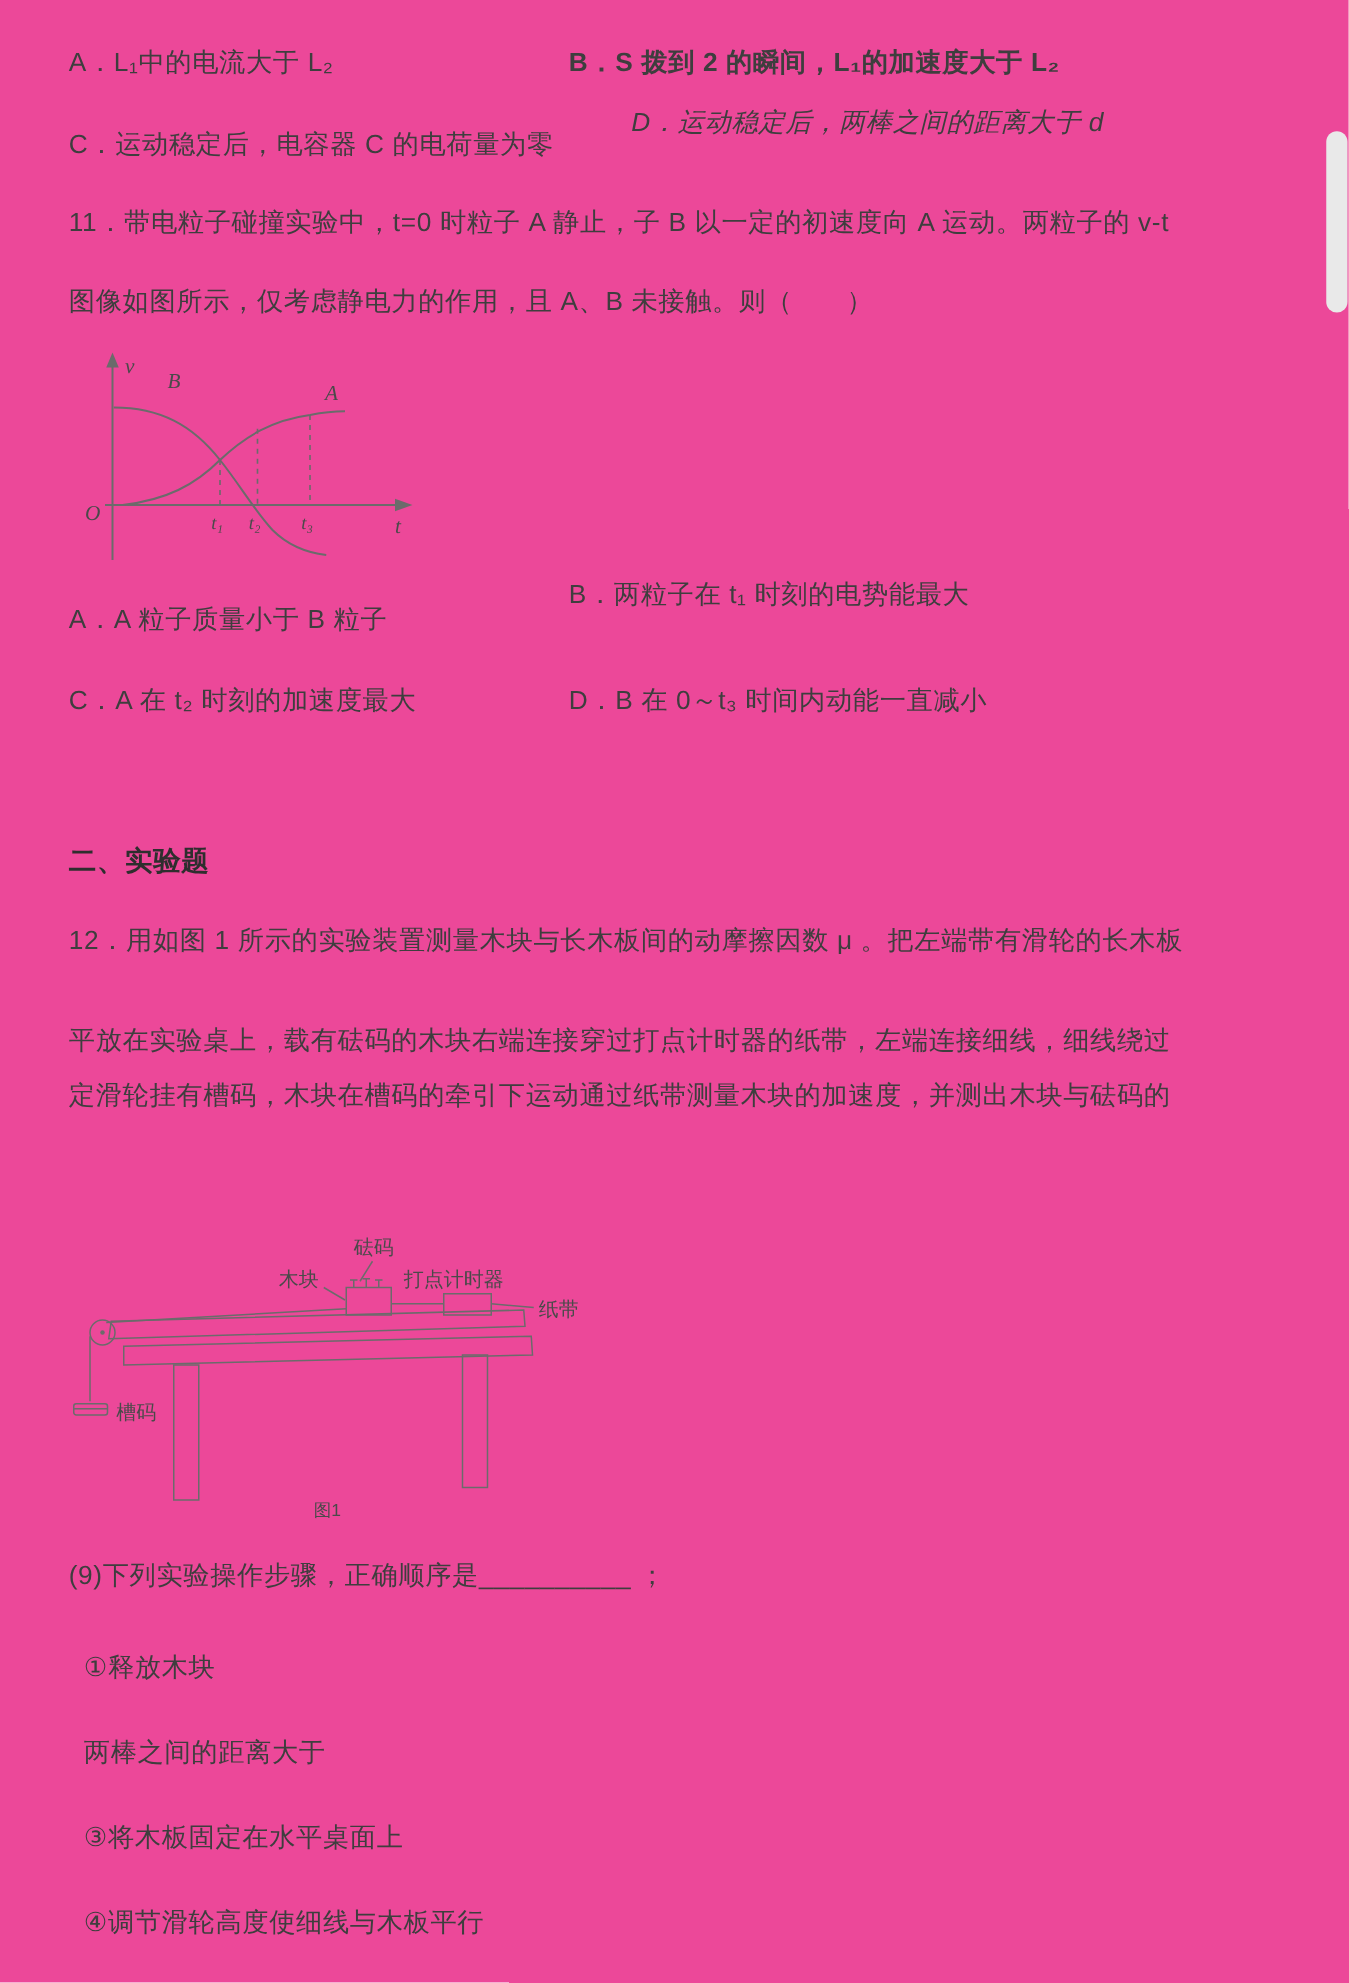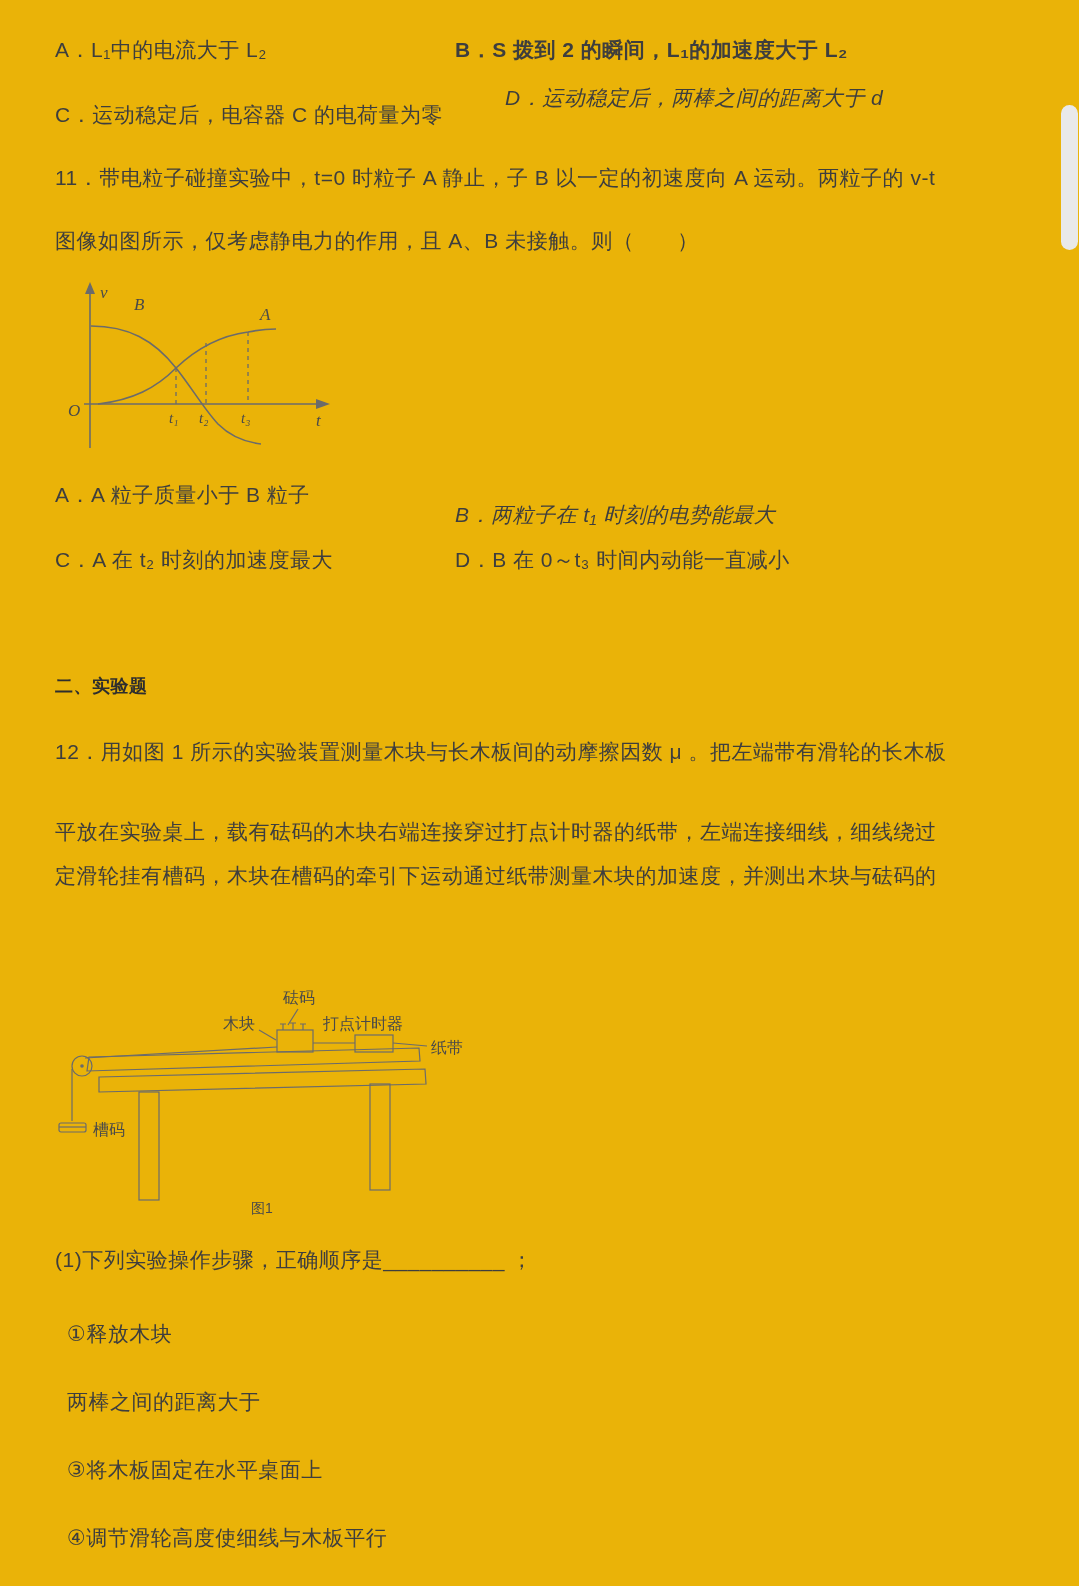--- a/index.html
+++ b/index.html
@@ -1,34 +1,34 @@
 <!DOCTYPE html>
 <html><head>
 <meta charset="utf-8">
 <style>
   * { margin:0; padding:0; box-sizing:border-box; }
   html,body { background:#ffffff; }
   .page {
     position:relative;
     width:1079px; height:1586px;
-    background:#eab308;
+    background:#ec4899;
     font-family:"Liberation Sans","DejaVu Sans",sans-serif;
     color:#3b3b3b;
     overflow:hidden;
   }
   .line {
     position:absolute;
     font-size:21px;
     letter-spacing:0.5px;
     white-space:nowrap;
     color:#3e3e3e;
   }
   .section-title {
     font-weight:bold;
-    font-size:18px;
+    font-size:22px;
     color:#2e2e2e;
   }
   .scroll-thumb {
     position:absolute;
     right:1px; top:105px;
     width:17px; height:145px;
     background:#e9e9e9;
     border-radius:9px;
   }
   svg text {
@@ -75,21 +75,21 @@
     <text class="math" x="258" y="150" font-size="17">t</text>
     <text class="math" x="10" y="140" font-size="17">O</text>
     <text class="math" x="76" y="34" font-size="17">B</text>
     <text class="math" x="202" y="44" font-size="17">A</text>
     <text class="math" x="111" y="147" font-size="15">t₁</text>
     <text class="math" x="141" y="147" font-size="15">t₂</text>
     <text class="math" x="183" y="147" font-size="15">t₃</text>
   </svg>
 
   <div class="line" style="left:55px; top:481px;">A．A 粒子质量小于 B 粒子</div>
-  <div class="line" style="left:455px; top:501px;font-style:italic;">B．两粒子在 t₁ 时刻的电势能最大</div>
+  <div class="line" style="left:455px; top:461px;">B．两粒子在 t₁ 时刻的电势能最大</div>
   <div class="line" style="left:55px; top:546px;">C．A 在 t₂ 时刻的加速度最大</div>
   <div class="line" style="left:455px; top:546px;">D．B 在 0～t₃ 时间内动能一直减小</div>
 
   <div class="line section-title" style="left:55px; top:674px;">二、实验题</div>
 
   <div class="line" style="left:55px; top:738px;">12．用如图 1 所示的实验装置测量木块与长木板间的动摩擦因数 μ 。把左端带有滑轮的长木板</div>
   <div class="line" style="left:55px; top:800px;margin-top:18px;">平放在实验桌上，载有砝码的木块右端连接穿过打点计时器的纸带，左端连接细线，细线绕过</div>
   <div class="line" style="left:55px; top:862px;">定滑轮挂有槽码，木块在槽码的牵引下运动通过纸带测量木块的加速度，并测出木块与砝码的</div>
 
   <svg style="position:absolute; left:55px; top:985px;" width="430" height="235" viewBox="0 0 430 235">
@@ -123,21 +123,21 @@
     <line class="thin" x1="204" y1="45" x2="221" y2="55"></line>
 
     <text class="cjk" x="228" y="18" font-size="16">砝码</text>
     <text class="cjk" x="168" y="44" font-size="16">木块</text>
     <text class="cjk" x="268" y="44" font-size="16">打点计时器</text>
     <text class="cjk" x="376" y="68" font-size="16">纸带</text>
     <text class="cjk" x="38" y="150" font-size="16">槽码</text>
     <text class="cjk" x="196" y="228" font-size="14">图1</text>
   </svg>
 
-  <div class="line" style="left:55px; top:1246px;">(1)下列实验操作步骤，正确顺序是__________ ；</div>
+  <div class="line" style="left:55px; top:1246px;">(9)下列实验操作步骤，正确顺序是__________ ；</div>
   <div class="line" style="left:67px; top:1320px;">①释放木块</div>
   <div class="line" style="left:67px; top:1388px;">两棒之间的距离大于</div>
   <div class="line" style="left:67px; top:1456px;">③将木板固定在水平桌面上</div>
   <div class="line" style="left:67px; top:1524px;">④调节滑轮高度使细线与木板平行</div>
 
   <div class="scroll-thumb"></div>
 
 </div>
 
 </body></html>

